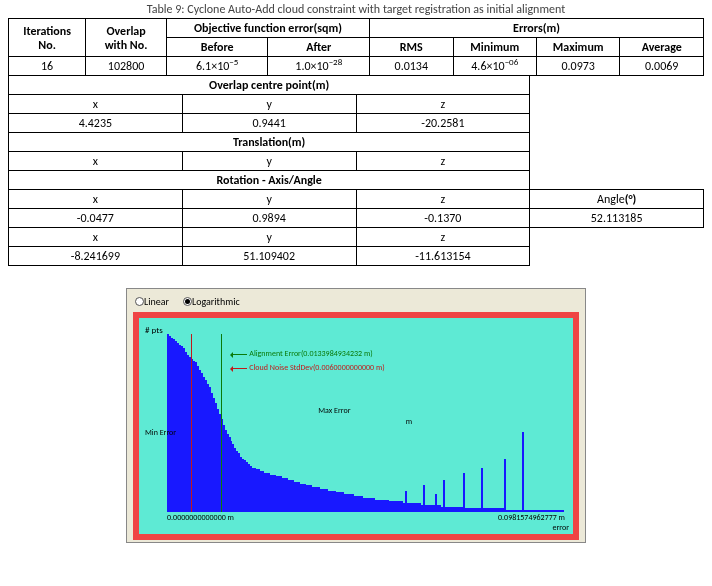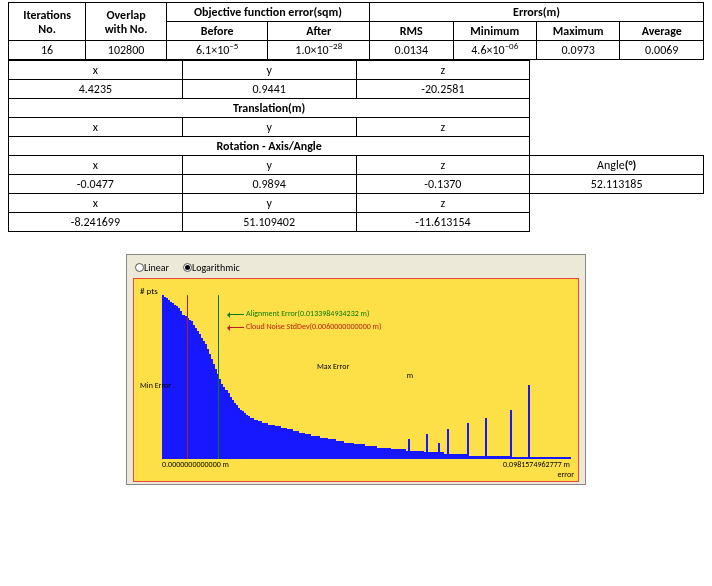--- a/index.html
+++ b/index.html
@@ -80,23 +80,23 @@
     width: 5px;
     height: 5px;
     background: #000;
     border-radius: 50%;
     top: 1px;
     left: 1px;
   }
   .chart-canvas {
     position: relative;
     width: 100%;
-    height: 204px;
-    background: #fde047;
-    border: 1px solid #ef4444;
+    height: 228px;
+    background: #5eead4;
+    border: 6px solid #ef4444;
     box-sizing: border-box;
     overflow: hidden;
   }
   .ylabel {
     position: absolute;
     top: 6px;
     left: 6px;
     font-size: 9px;
   }
   .plot-area {
@@ -186,20 +186,21 @@
     color: #666;
     margin-top: 4px;
   }
   sup { font-size: 0.75em; line-height: 0; }
 </style>
 </head>
 <body>
 
 <div class="page">
 
+  <div class="title">Table 9: Cyclone Auto-Add cloud constraint with target registration as initial alignment</div>
 
   <table>
     <colgroup>
       <col style="width:11.1%">
         <col style="width:11.6%">
       <col style="width:14.6%">
         <col style="width:14.6%">
       <col style="width:12%">
         <col style="width:12%">
       <col style="width:12%">
@@ -249,20 +250,26 @@
 
   <table>
     <colgroup>
       <col style="width:25%">
         <col style="width:25%">
         <col style="width:25%">
         <col style="width:25%">
     </colgroup>
 
     <tbody>
+        <tr>
+      <td colspan="3" class="section-hdr" style="border-top:none">
+        <span>Overlap centre point</span><span class="ital">(m)</span>
+      </td>
+      <td style="border:none"></td>
+    </tr>
     <tr>
       <td>x</td>
       <td>y</td>
       <td>z</td>
       <td style="border:none"></td>
     </tr>
     <tr>
       <td>4.4235</td>
       <td>0.9441</td>
       <td>-20.2581</td>

